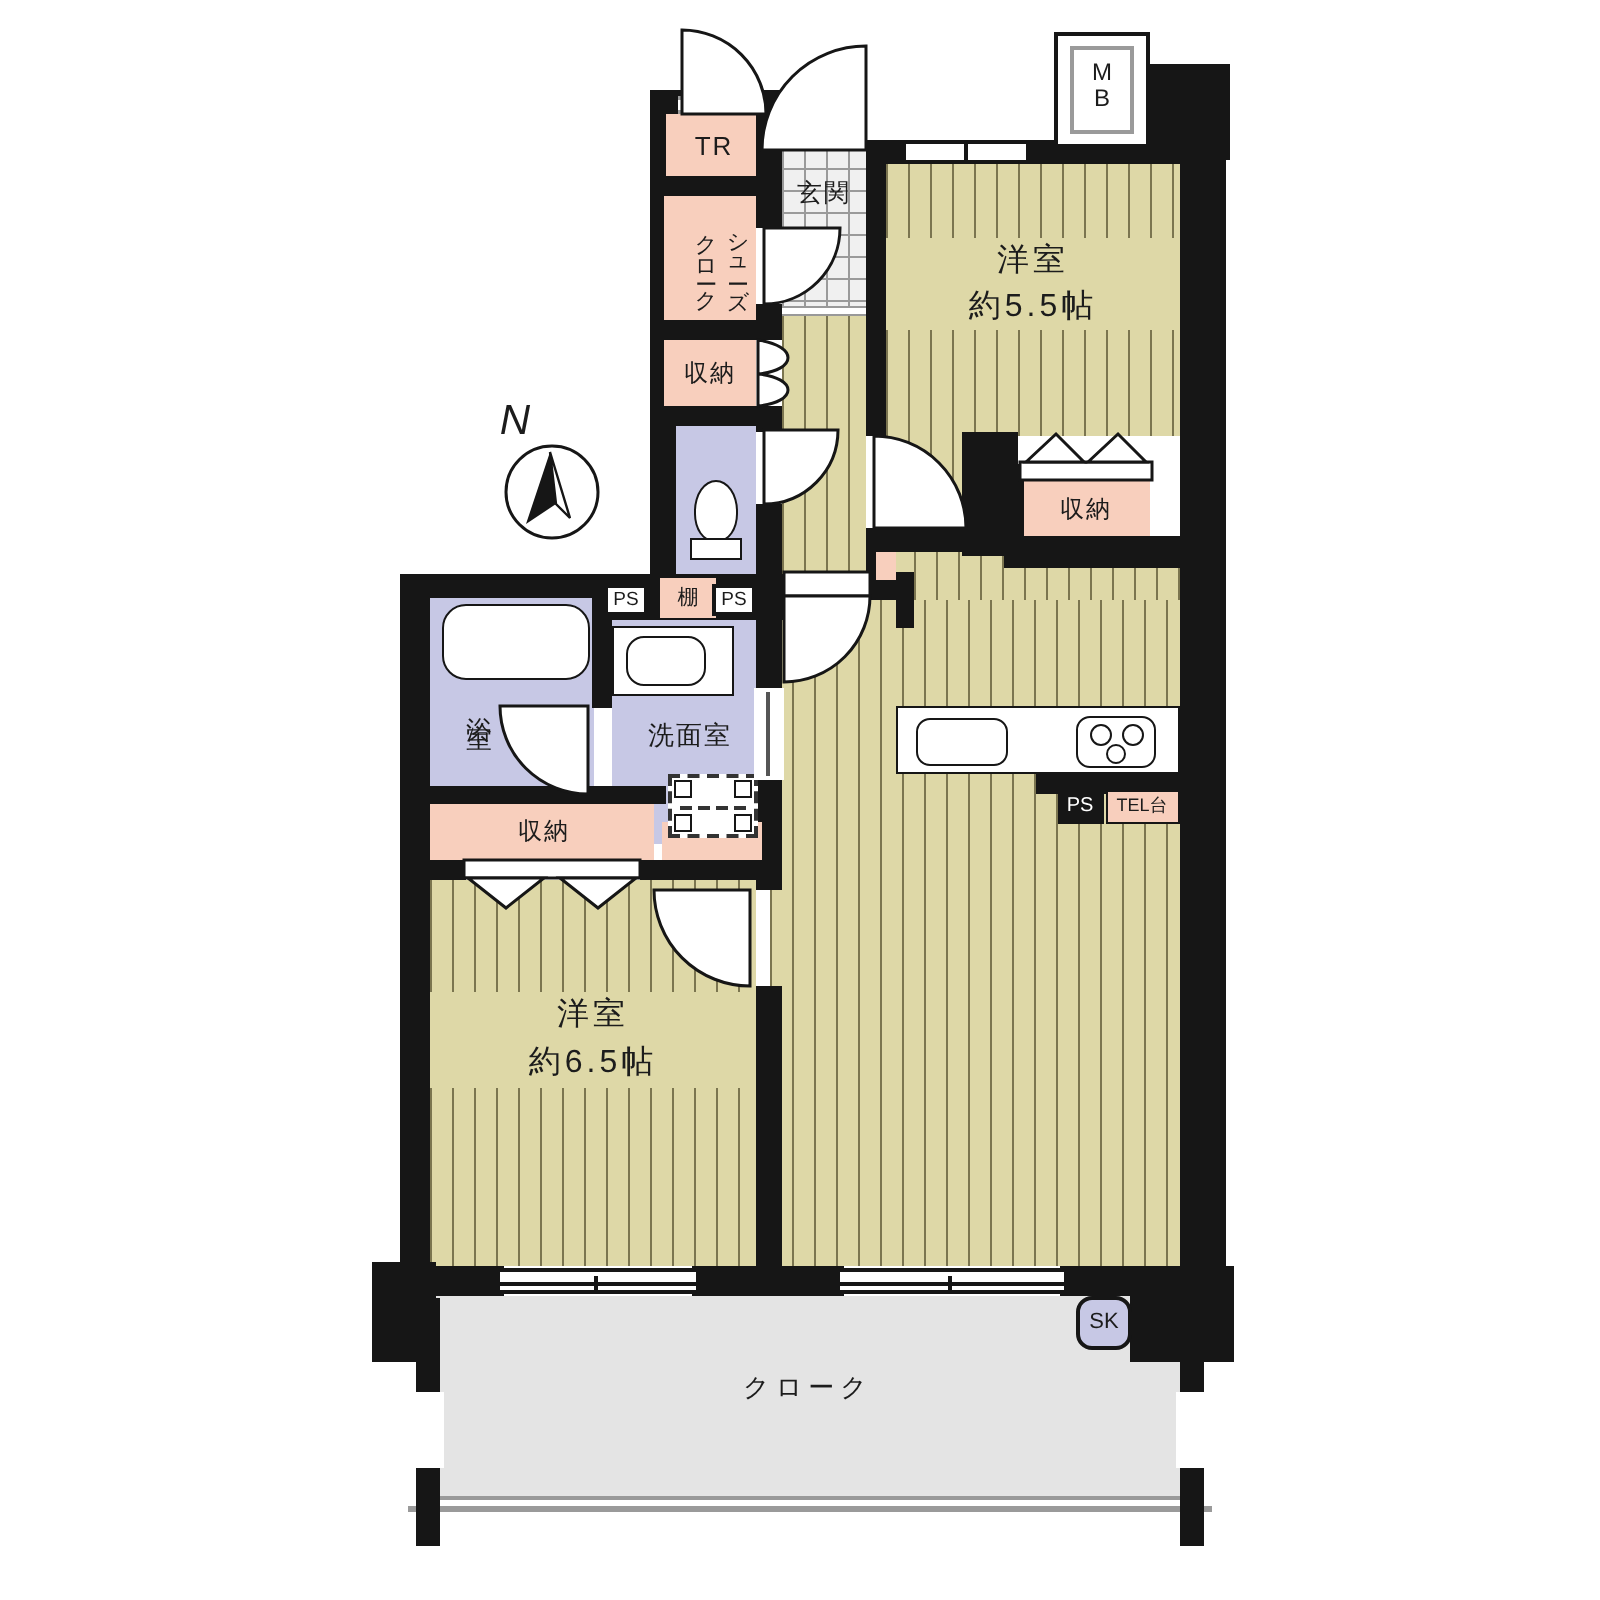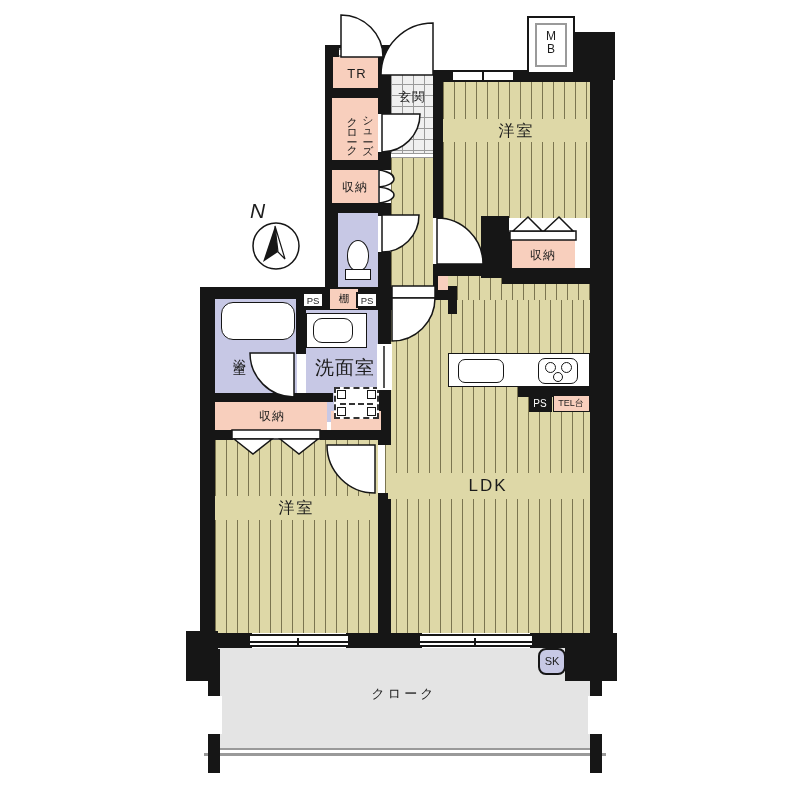--- a/index.html
+++ b/index.html
@@ -163,34 +163,35 @@
 
   <div class="lbl" style="left:357px;top:73px;font-size:13px;">TR</div>
   <div class="v-lbl" style="left:337px;top:101px;width:38px;height:58px;font-size:11px;line-height:1.45;">
     <span>シューズ</span>
     <span>クローク</span>
   </div>
   <div class="lbl" style="left:355px;top:187px;font-size:12px;">収納</div>
   <div class="lbl" style="left:412px;top:97px;font-size:12.5px;">玄関</div>
   <div class="blk-lbl" style="left:443px;top:119px;width:147px;font-size:16px;line-height:23px;background:var(--tatami,#ded8a7);">
     <span>洋室</span>
+    <span>約5.5帖</span>
   </div>
   <div class="lbl" style="left:543px;top:255px;font-size:12px;">収納</div>
   <div class="lbl" style="left:551px;top:43px;font-size:12px;width:14px;word-break:break-all;line-height:1.1;white-space:normal;letter-spacing:0;">MB</div>
   <div class="lbl" style="left:258px;top:211px;font-size:21px;font-style:italic;">N</div>
   <div class="lbl" style="left:344px;top:299px;font-size:10.5px;letter-spacing:0;">棚</div>
   <div class="lbl" style="left:313px;top:300px;font-size:9.5px;letter-spacing:0;">PS</div>
   <div class="lbl" style="left:367px;top:300px;font-size:9.5px;letter-spacing:0;">PS</div>
   <div class="v-lbl" style="left:230px;top:348px;font-size:13px;letter-spacing:3px;">浴室</div>
-  <div class="lbl" style="left:345px;top:368px;font-size:19px;text-align:center;">洗面室</div>
+  <div class="lbl" style="left:345px;top:368px;font-size:13px;text-align:center;">洗面室</div>
   <div class="lbl" style="left:272px;top:416px;font-size:12px;">収納</div>
   <div class="blk-lbl" style="left:215px;top:496px;width:163px;font-size:16px;line-height:24px;background:var(--tatami,#ded8a7);">
     <span>洋室</span>
+    <span>約6.5帖</span>
   </div>
   <div class="blk-lbl" style="left:388px;top:473px;width:200px;font-size:17px;line-height:26px;background:var(--tatami,#ded8a7);">
-    <span>LDK</span>
   </div>
   <div class="lbl" style="left:540px;top:403px;font-size:10px;color:#fff;letter-spacing:0;">PS</div>
   <div class="lbl" style="left:571px;top:403px;font-size:9px;letter-spacing:0;">TEL台</div>
   <div class="lbl" style="left:404px;top:694px;font-size:13px;letter-spacing:3px;">クローク</div>
   <div class="lbl" style="left:552px;top:661px;font-size:11px;letter-spacing:0;">SK</div>
 
 </div>
 
 </body></html>

